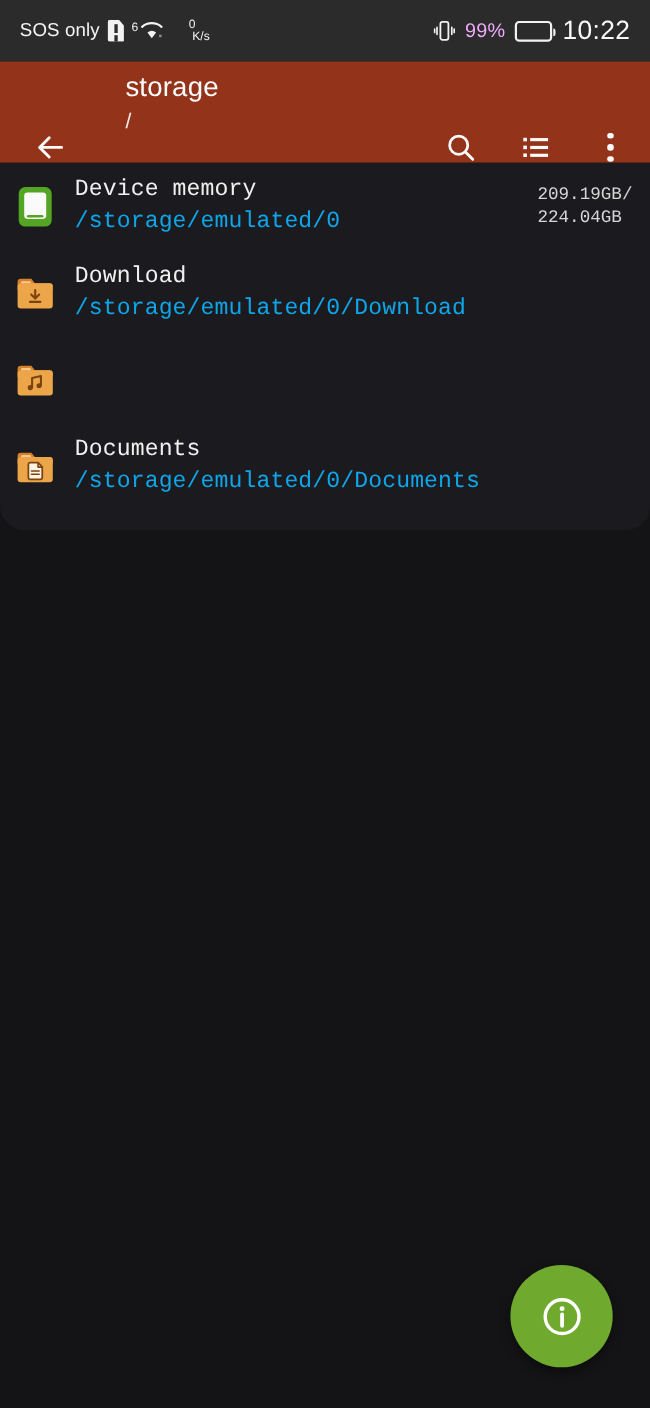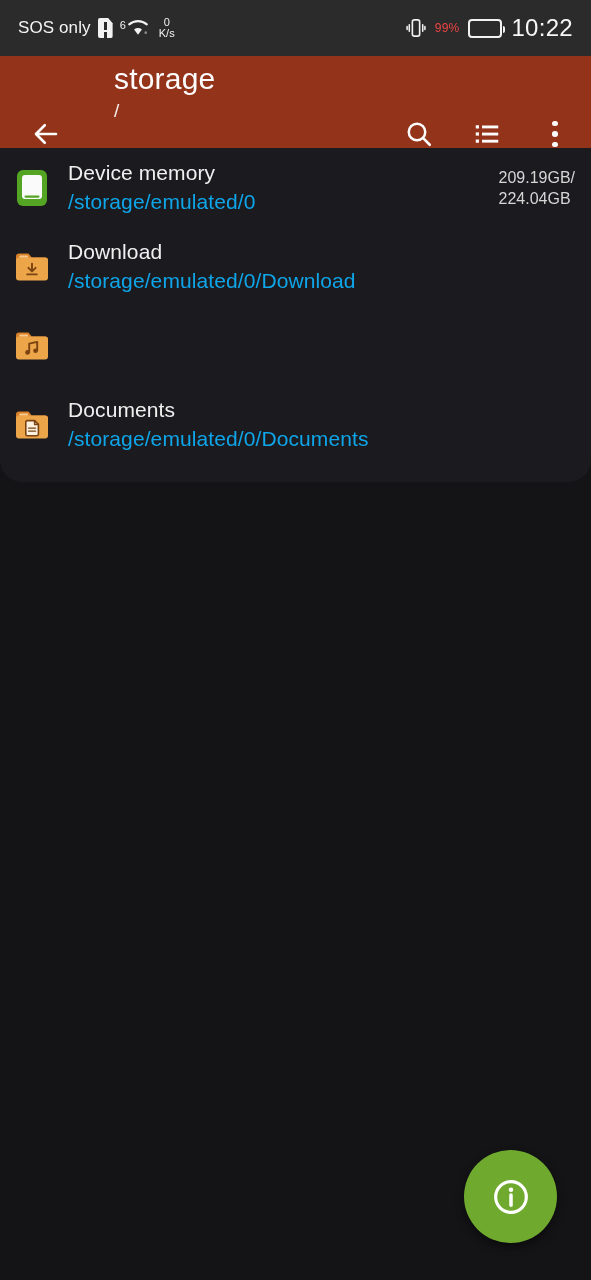--- a/index.html
+++ b/index.html
@@ -72,23 +72,23 @@
   }
   .wifi-ico { width: 22px; height: 18px; display:block; }
   .netspeed {
     display: flex;
     flex-direction: column;
     align-items: center;
     line-height: 11px;
     margin-left: 3px;
   }
   .netspeed .n { font-size: 11px; color:#f2f2f2; }
-  .netspeed .u { font-size: 11px; color:#f2f2f2; }
+  .netspeed .u { font-size: 11px; color:#f2f2f2;margin-left:16px; }
   .vibrate-ico { width: 20px; height: 22px; display:block; }
-  .batt-pct { font-size: 12px; color:#ef4444; letter-spacing:.2px; }
+  .batt-pct { font-size: 18px; color:#f0abfc; letter-spacing:.2px; }
   .battery {
     width: 34px; height: 19px;
     border: 2.2px solid #f2f2f2;
     border-radius: 4px;
     position: relative;
     box-sizing: border-box;
     padding: 2px;
   }
   .battery .fill {
     height: 100%;
@@ -120,21 +120,21 @@
     width: 48px; height: 48px;
     transform: translateY(-50%);
     display: flex; align-items: center; justify-content: center;
   }
   .back-btn svg { width: 30px; height: 30px; display:block; }
   .titles {
     position: absolute;
     left: 114px; top: 6px;
   }
   .title-main {
-    font-size: 30px;
+    font-size: 25px;
     color: #fdfdfd;
     line-height: 34px;
     letter-spacing: .2px;
   }
   .title-sub {
     font-size: 19px;
     color: #f6eeeb;
     line-height: 24px;
     margin-top: 3px;
   }
@@ -166,20 +166,21 @@
 
   
   .list-panel {
     position: absolute;
     left: 0; top: 148px;
     width: 591px;
     background: #1b1b1f;
     border-radius: 0 0 22px 22px;
     padding-bottom: 18px;
     box-sizing: border-box;
+    font-family: Liberation Mono, monospace;
   }
   .row {
     position: relative;
     display: flex;
     align-items: center;
     padding: 0 16px 0 13px;
     min-height: 79px;
     box-sizing: border-box;
   }
   .row .icon-box {

